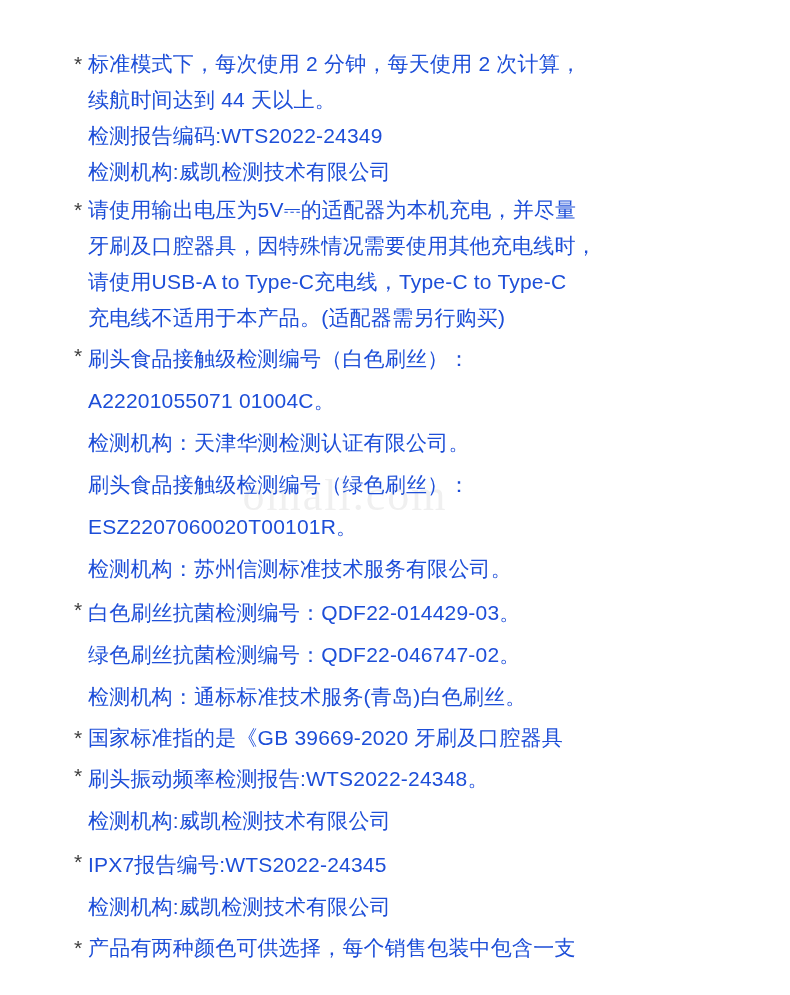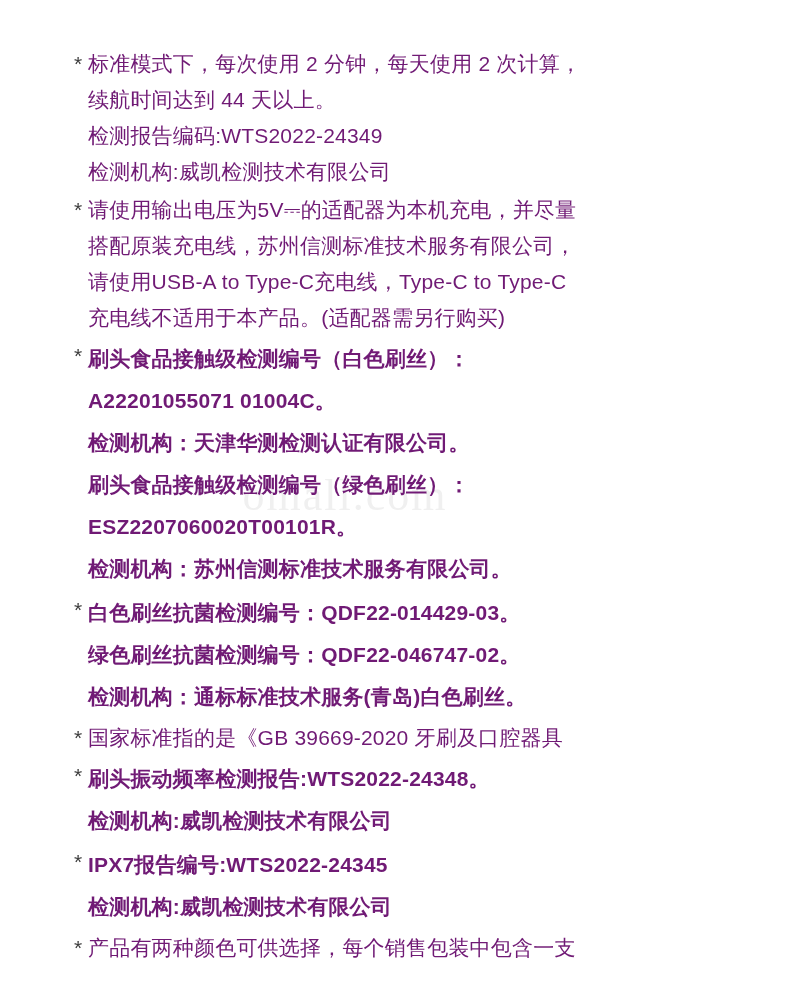--- a/index.html
+++ b/index.html
@@ -47,25 +47,25 @@
     color: #3d3d3d;
     width: 14px;
     text-align: left;
   }
   .lines {
     flex: 1 1 auto;
   }
   .line {
     font-size: 21px;
     line-height: 36px;
-    color: #701a75;
+    color: #1d4ed8;
     white-space: pre-wrap;
     letter-spacing: 0.2px;
   }
-  .spaced .line { line-height: 42px; font-weight: bold; }
+  .spaced .line { line-height: 42px; }
 </style>
 </head>
 <body>
 
 <div class="watermark">omall.com</div>
 
 <div class="page">
   <div id="notes-container">
       <div class="note">
         <div class="star">*</div>
@@ -73,21 +73,21 @@
           <div class="line">标准模式下，每次使用 2 分钟，每天使用 2 次计算，</div>
           <div class="line">续航时间达到 44 天以上。</div>
           <div class="line">检测报告编码:WTS2022-24349</div>
           <div class="line">检测机构:威凯检测技术有限公司</div>
         </div>
       </div>
       <div class="note">
         <div class="star">*</div>
         <div class="lines">
           <div class="line">请使用输出电压为5V⎓的适配器为本机充电，并尽量</div>
-          <div class="line">搭配原装充电线，苏州信测标准技术服务有限公司，</div>
+          <div class="line">牙刷及口腔器具，因特殊情况需要使用其他充电线时，</div>
           <div class="line">请使用USB-A to Type-C充电线，Type-C to Type-C</div>
           <div class="line">充电线不适用于本产品。(适配器需另行购买)</div>
         </div>
       </div>
       <div class="note spaced">
         <div class="star">*</div>
         <div class="lines">
           <div class="line">刷头食品接触级检测编号（白色刷丝）：</div>
           <div class="line">A22201055071 01004C。</div>
           <div class="line">检测机构：天津华测检测认证有限公司。</div>

